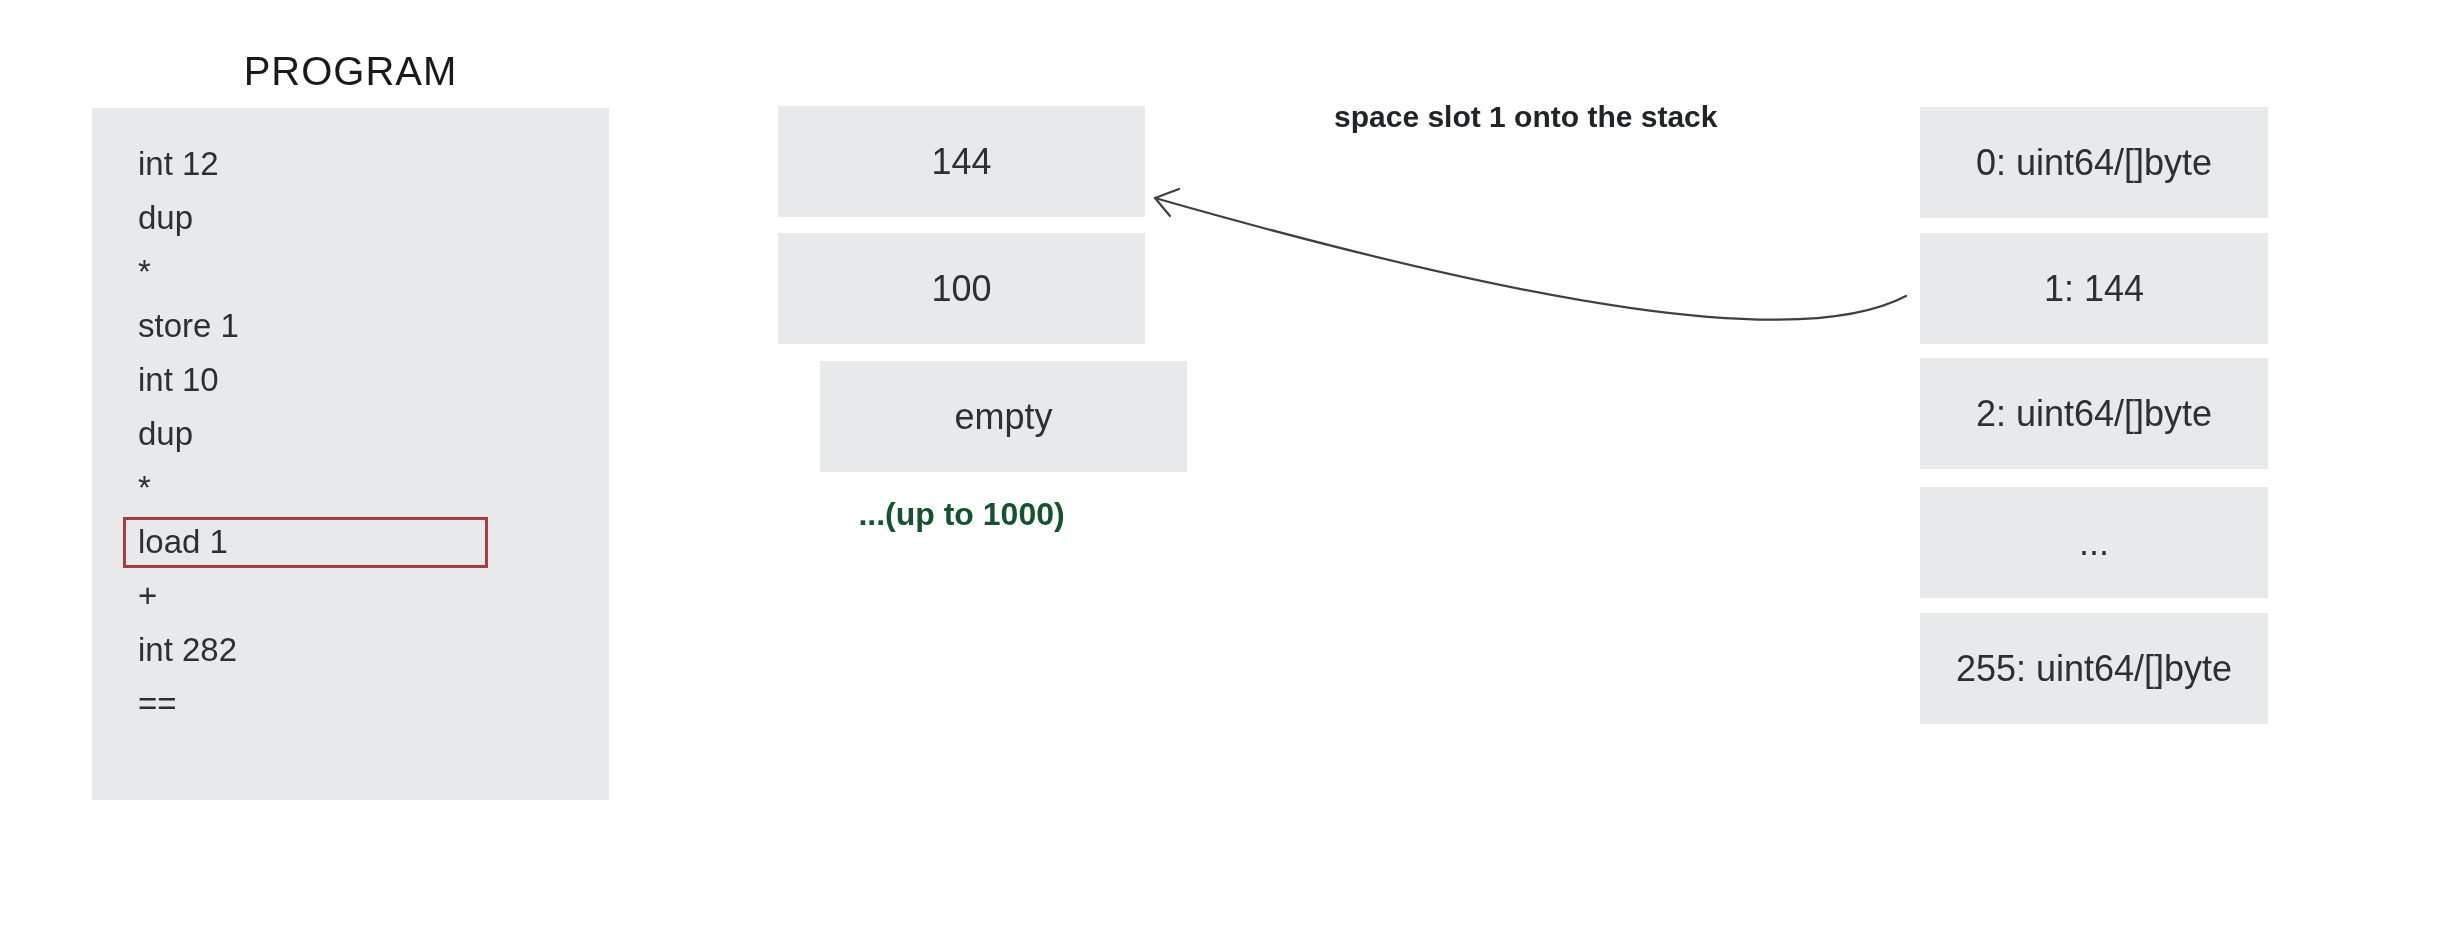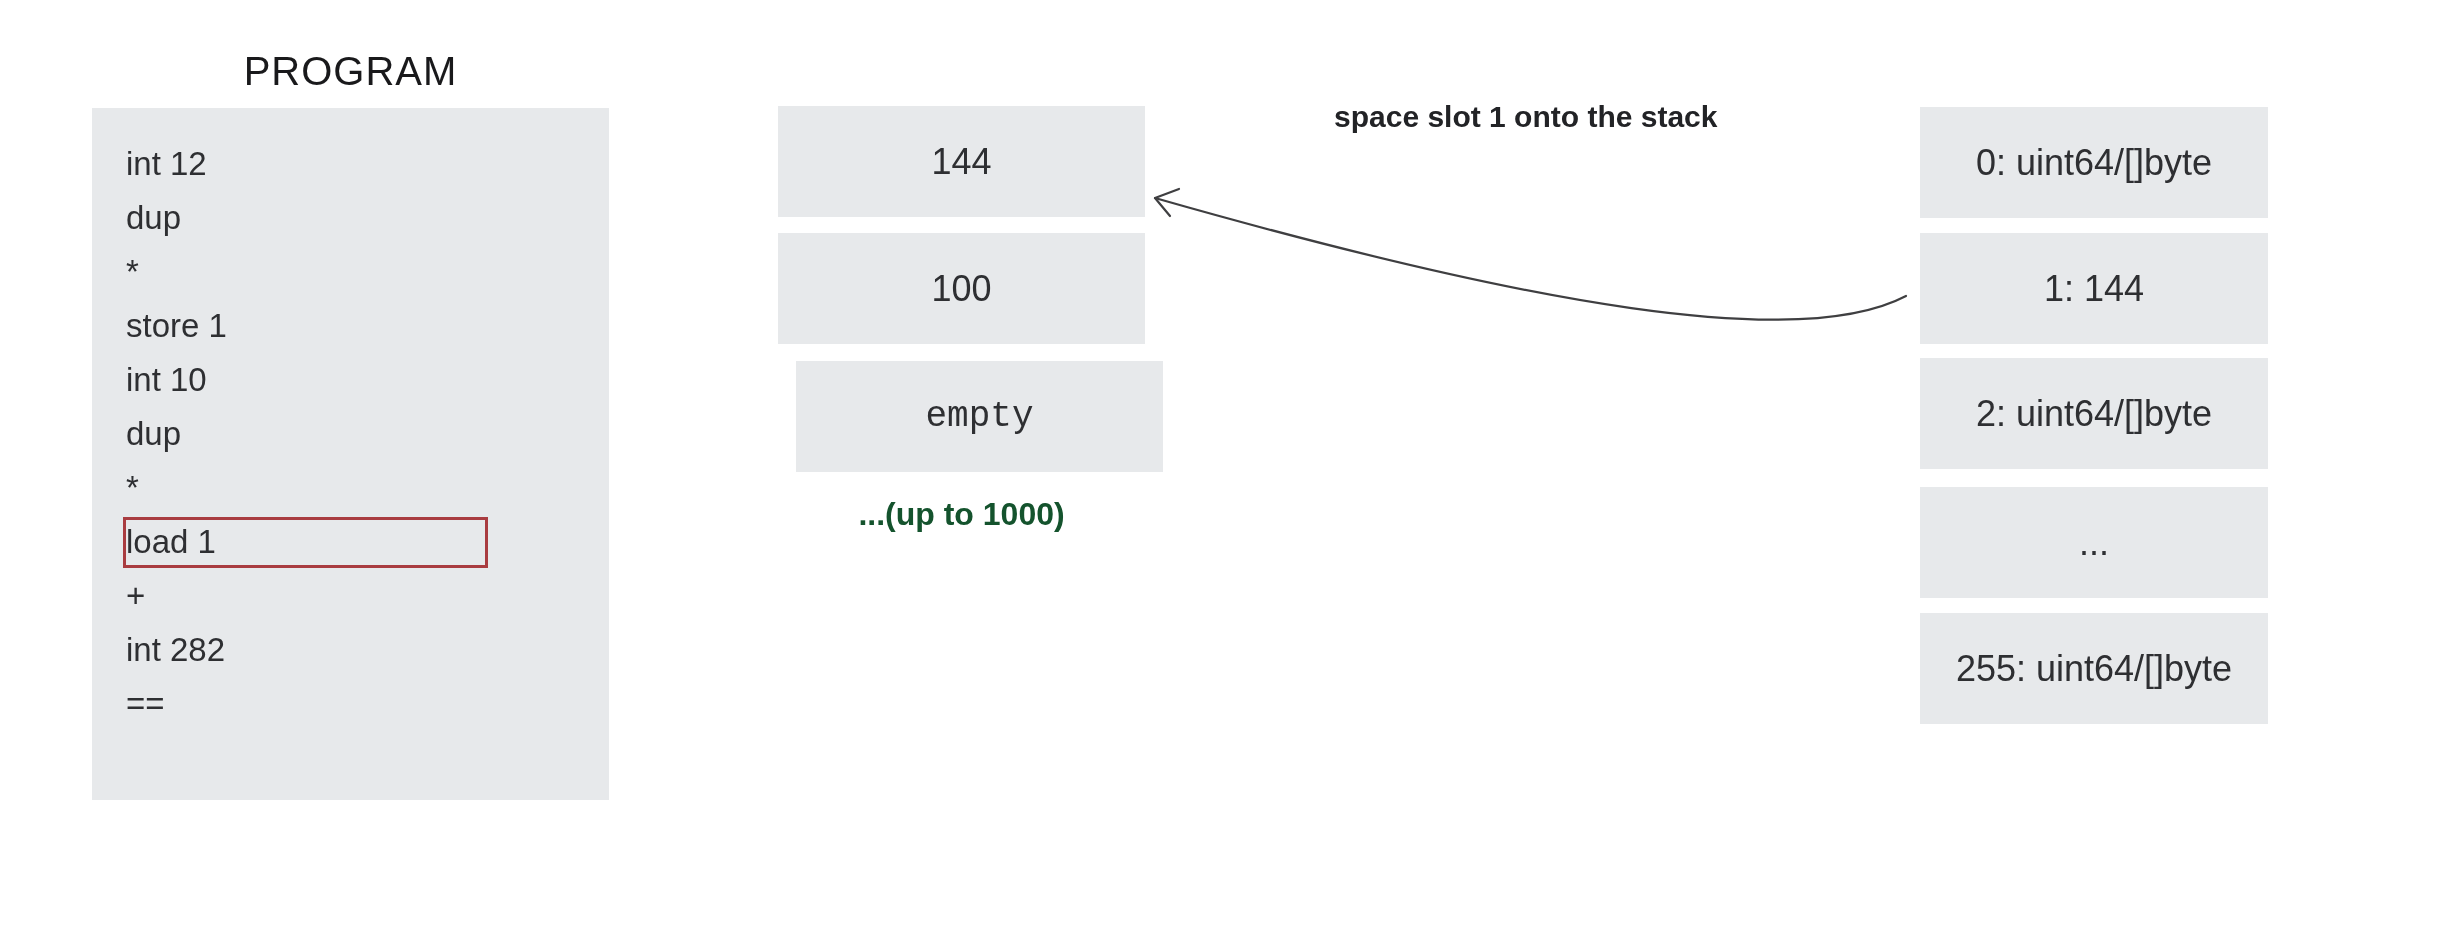--- a/index.html
+++ b/index.html
@@ -23,21 +23,21 @@
     font-size:40px;letter-spacing:1px;color:var(--title-dark);
     text-align:center;line-height:46px;white-space:nowrap;
   }
   #title-program{left:92px;width:517px;}
   #title-stack{left:778px;width:367px;}
   #title-scratch{left:1920px;width:348px;}
 
   .program-box{
     position:absolute;left:92px;top:108px;width:517px;height:692px;
     background:var(--box-gray);
-    padding:29px 0 0 34px;
+    padding:29px 0 0 46px;
   }
   .prog-line{
     height:54px;display:flex;align-items:center;
     font-size:33px;color:var(--text-dark);white-space:pre;
   }
   .highlight-box{
     position:absolute;left:123px;top:517px;width:365px;height:51px;
     border:3px solid var(--highlight-red);
     background:transparent;
   }
@@ -82,21 +82,21 @@
     <div class="prog-line">*</div>
     <div class="prog-line">load 1</div>
     <div class="prog-line">+</div>
     <div class="prog-line">int 282</div>
     <div class="prog-line">==</div>
   </div>
   <div class="highlight-box"></div>
 
   <div class="slot" style="left:778px;top:106px;">144</div>
   <div class="slot" style="left:778px;top:233px;">100</div>
-  <div class="slot" style="left:796px;top:361px;font-family:Liberation Mono, monospace;">empty</div>
+  <div class="slot" style="left:820px;top:361px;">empty</div>
   <div class="stack-note">...(up to 1000)</div>
 
   <div class="slot scratch" style="left:1920px;top:107px;">0: uint64/[]byte</div>
   <div class="slot scratch" style="left:1920px;top:233px;">1: 144</div>
   <div class="slot scratch" style="left:1920px;top:358px;">2: uint64/[]byte</div>
   <div class="slot scratch" style="left:1920px;top:487px;">...</div>
   <div class="slot scratch" style="left:1920px;top:613px;text-align:right;">255: uint64/[]byte</div>
 
   <div class="annotation">
     <div>space slot 1 onto the stack</div>

